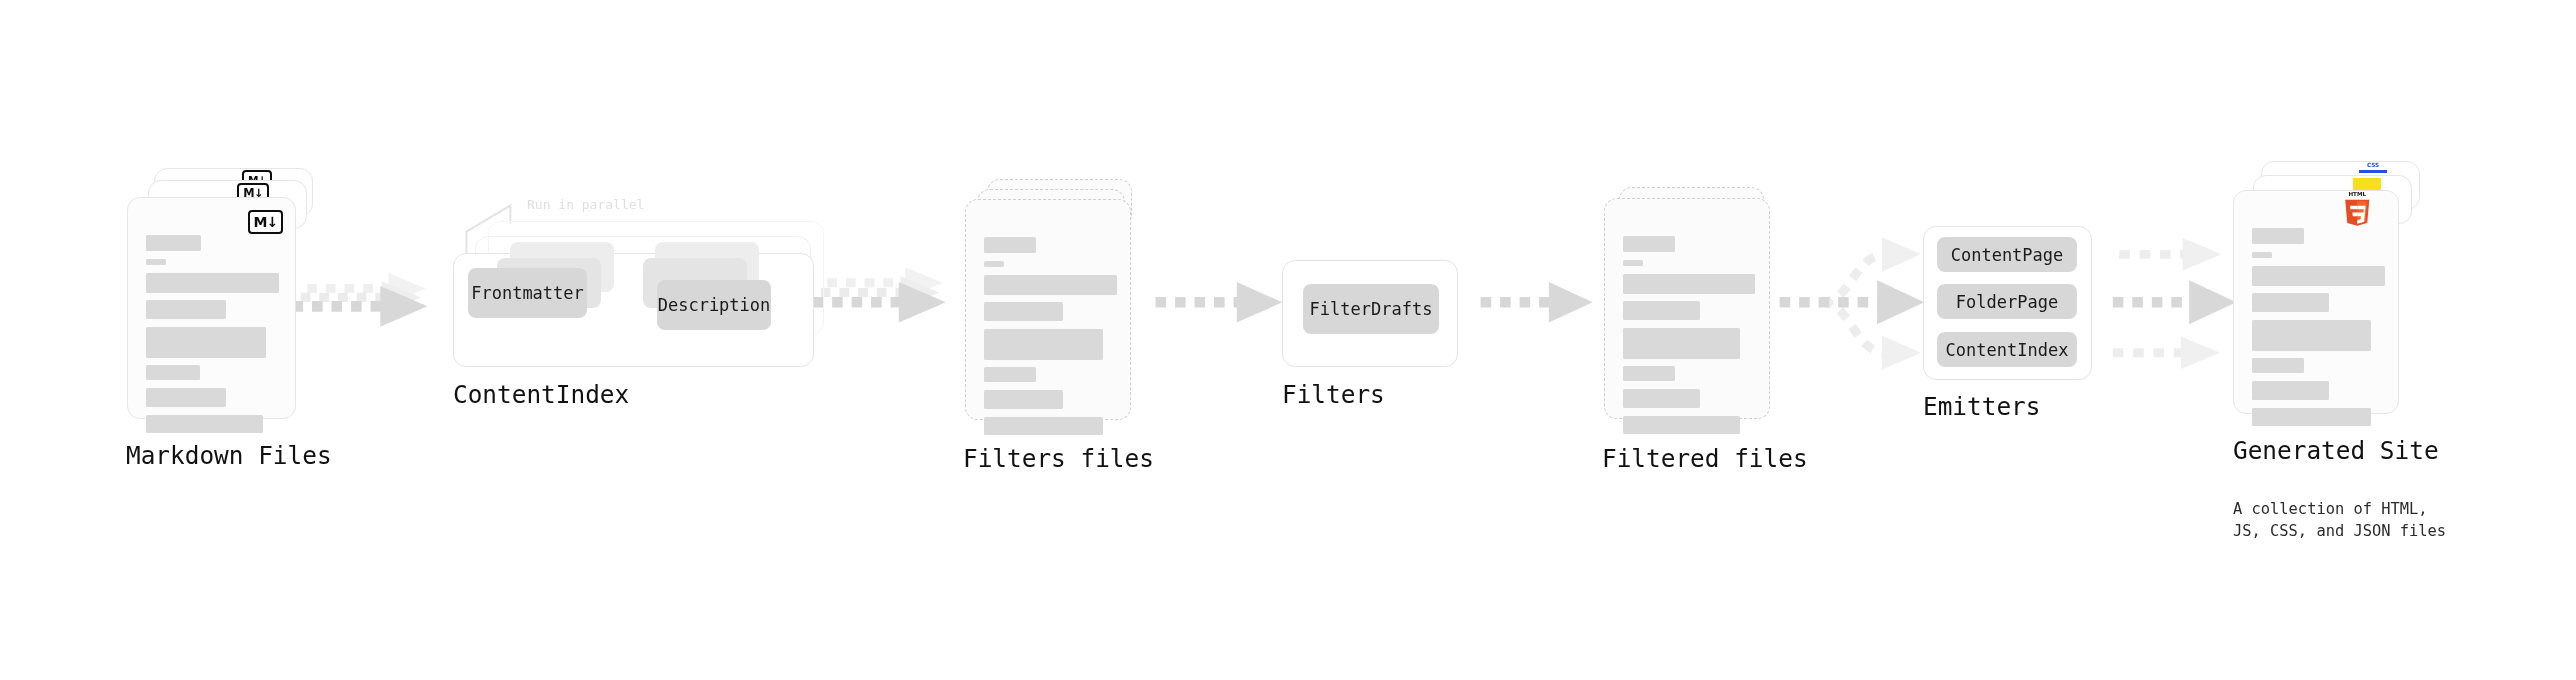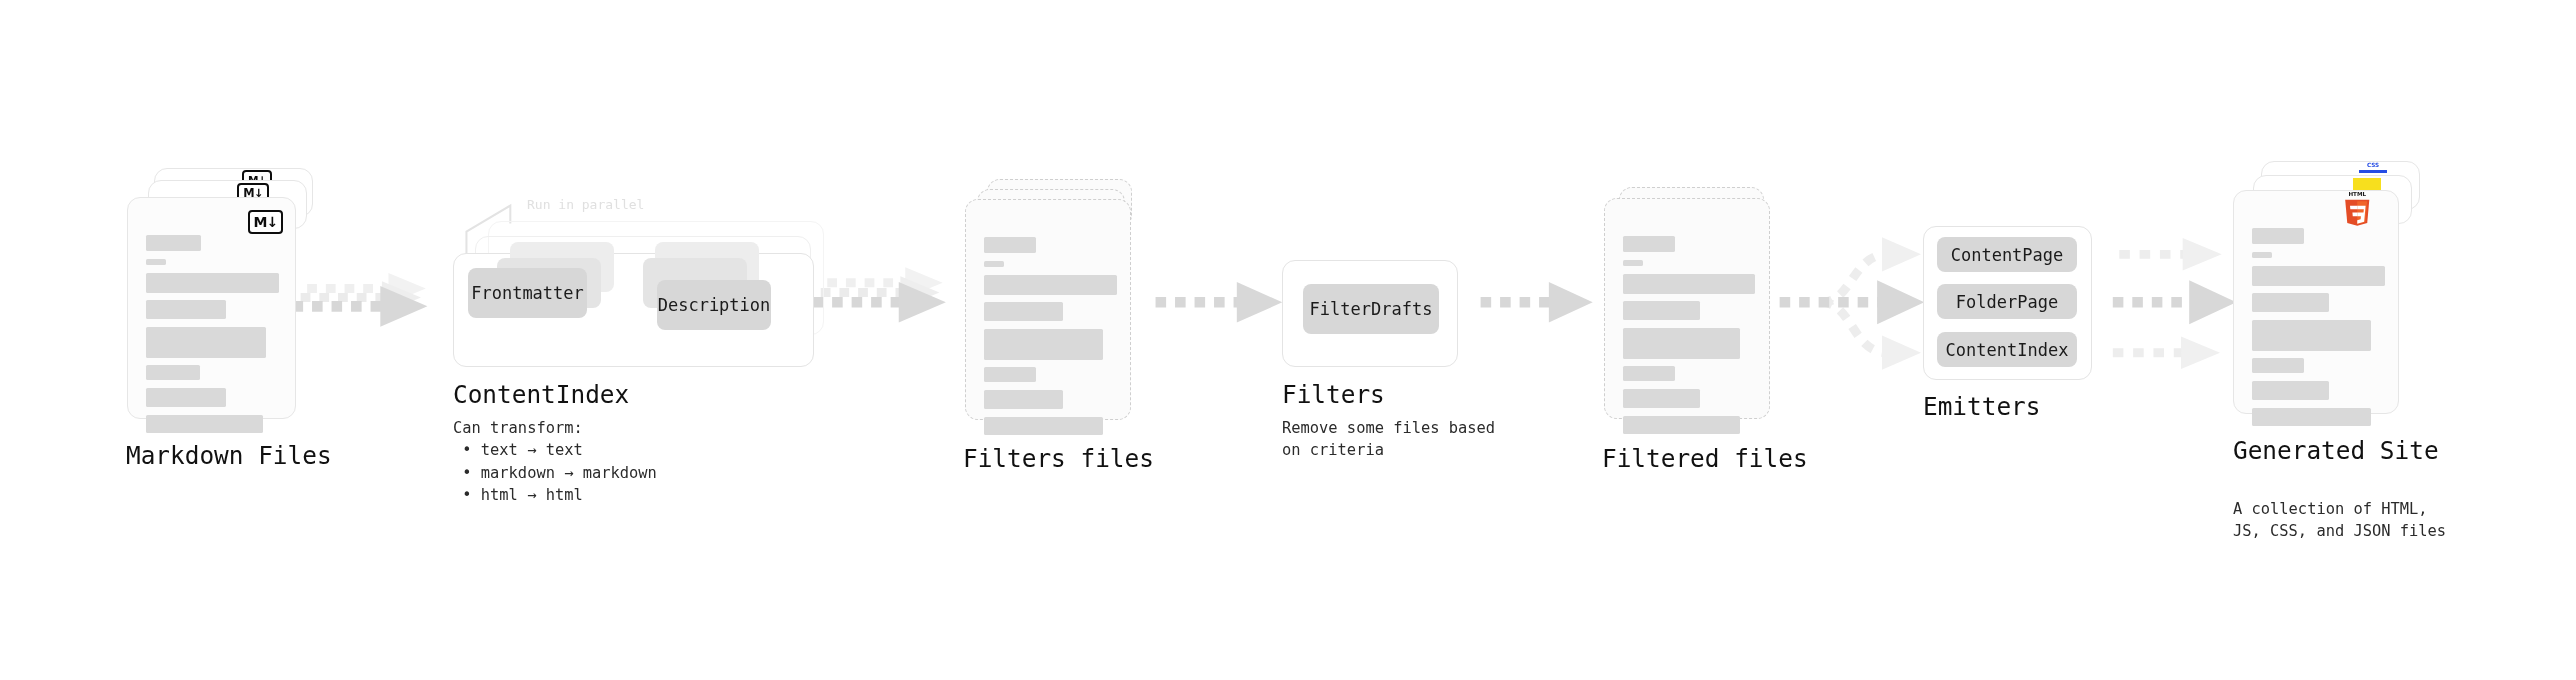--- a/index.html
+++ b/index.html
@@ -197,24 +197,20 @@
 
   <div class="pill g2" style="left:510px;top:242px;width:104px;height:50px;font-size:0;"></div>
   <div class="pill g1" style="left:497px;top:258px;width:104px;height:50px;font-size:0;"></div>
   <div class="pill" style="left:468px;top:268px;width:119px;height:50px;">Frontmatter</div>
 
   <div class="pill g2" style="left:655px;top:242px;width:104px;height:50px;font-size:0;"></div>
   <div class="pill g1" style="left:643px;top:258px;width:104px;height:50px;font-size:0;"></div>
   <div class="pill" style="left:657px;top:280px;width:114px;height:50px;">Description</div>
 
   <div class="title" style="left:453px;top:380px;">ContentIndex</div>
-  <div class="subtitle" style="left:453px;top:417px;">Can transform:
- • text → text
- • markdown → markdown
- • html → html</div>
 
   <div class="card-stack">
     <div class="doc-card dashed" style="left:987px;top:179px;width:145px;height:49px;"></div>
     <div class="doc-card dashed" style="left:977px;top:189px;width:148px;height:49px;"></div>
     <div class="doc-card dashed" style="left:965px;top:199px;width:166px;height:221px;">
       <div class="doc-lines">
         <div class="ln" style="width:52px;height:16.3px;"></div>
         <div class="ln" style="width:19.5px;height:6.5px;margin-top:3.3px;"></div>
         <div class="ln" style="width:133px;height:19.5px;margin-top:8.1px;"></div>
         <div class="ln" style="width:79px;height:19.5px;"></div>
@@ -225,22 +221,20 @@
       </div>
     </div>
   </div>
 
   <div class="title" style="left:963px;top:444px;">Filters files</div>
 
   <div class="group-box" style="left:1282px;top:260px;width:176px;height:107px;"></div>
   <div class="pill" style="left:1303px;top:284px;width:136px;height:50px;">FilterDrafts</div>
 
   <div class="title" style="left:1282px;top:380px;">Filters</div>
-  <div class="subtitle" style="left:1282px;top:417px;">Remove some files based
-on criteria</div>
 
   <div class="card-stack">
     <div class="doc-card dashed" style="left:1619px;top:187px;width:145px;height:49px;"></div>
     <div class="doc-card dashed" style="left:1604px;top:198px;width:166px;height:221px;">
       <div class="doc-lines">
         <div class="ln" style="width:52px;height:16.3px;"></div>
         <div class="ln" style="width:19.5px;height:6.5px;margin-top:3.3px;"></div>
         <div class="ln" style="width:132px;height:19.5px;margin-top:8.1px;"></div>
         <div class="ln" style="width:77px;height:19.5px;"></div>
         <div class="ln" style="width:117px;height:31px;"></div>

